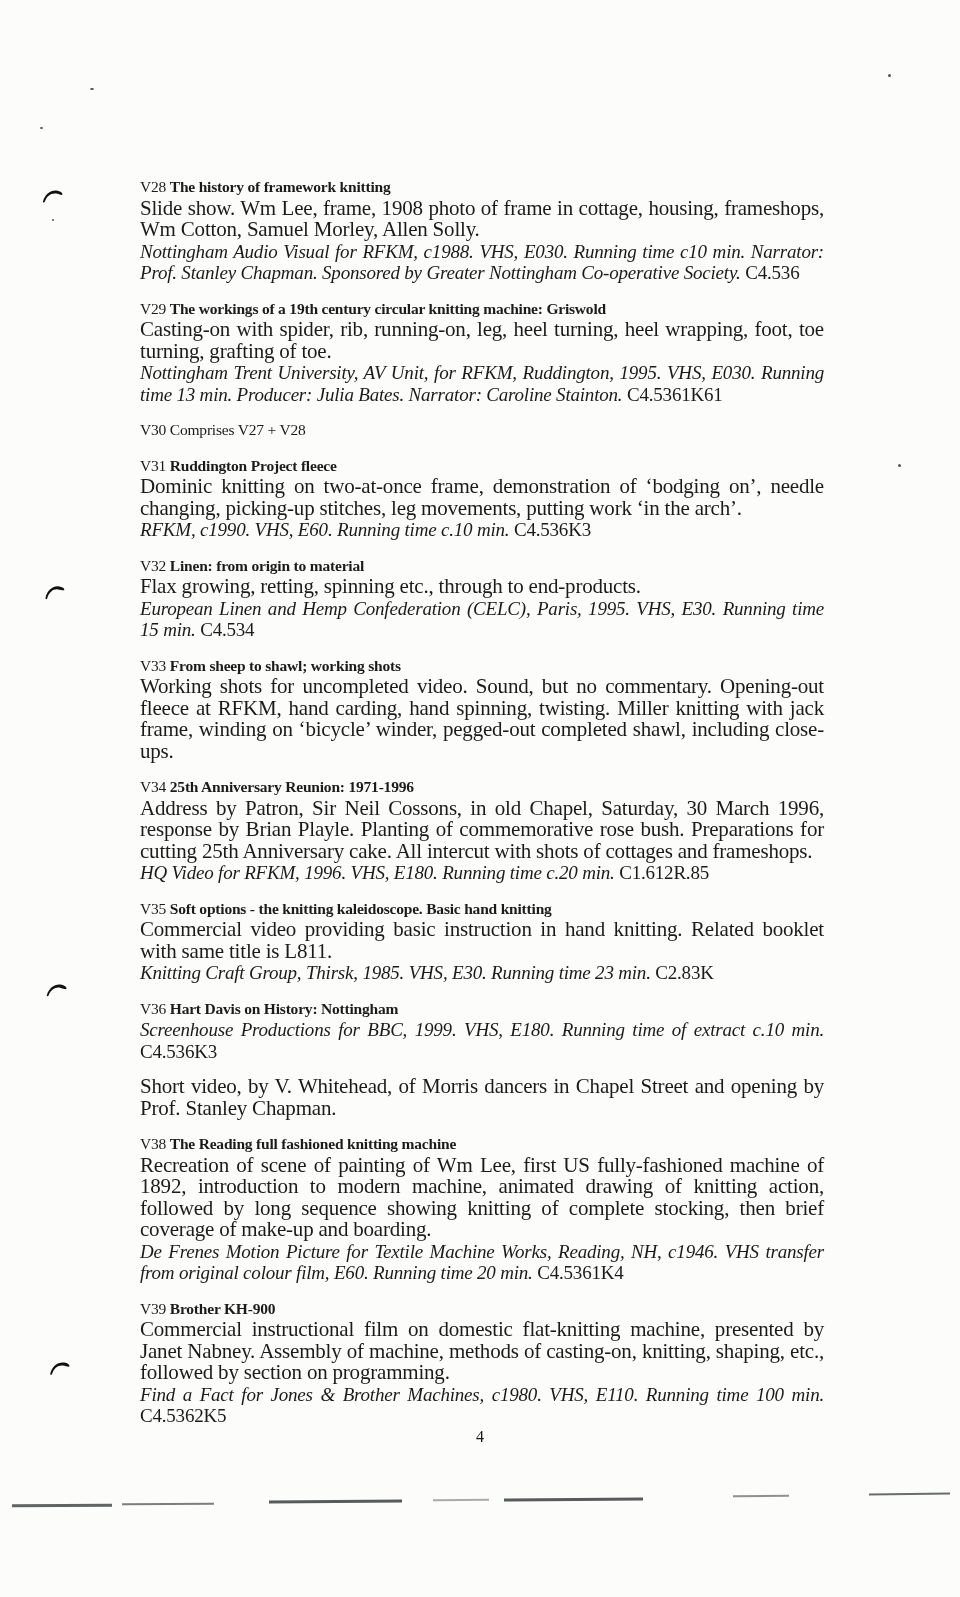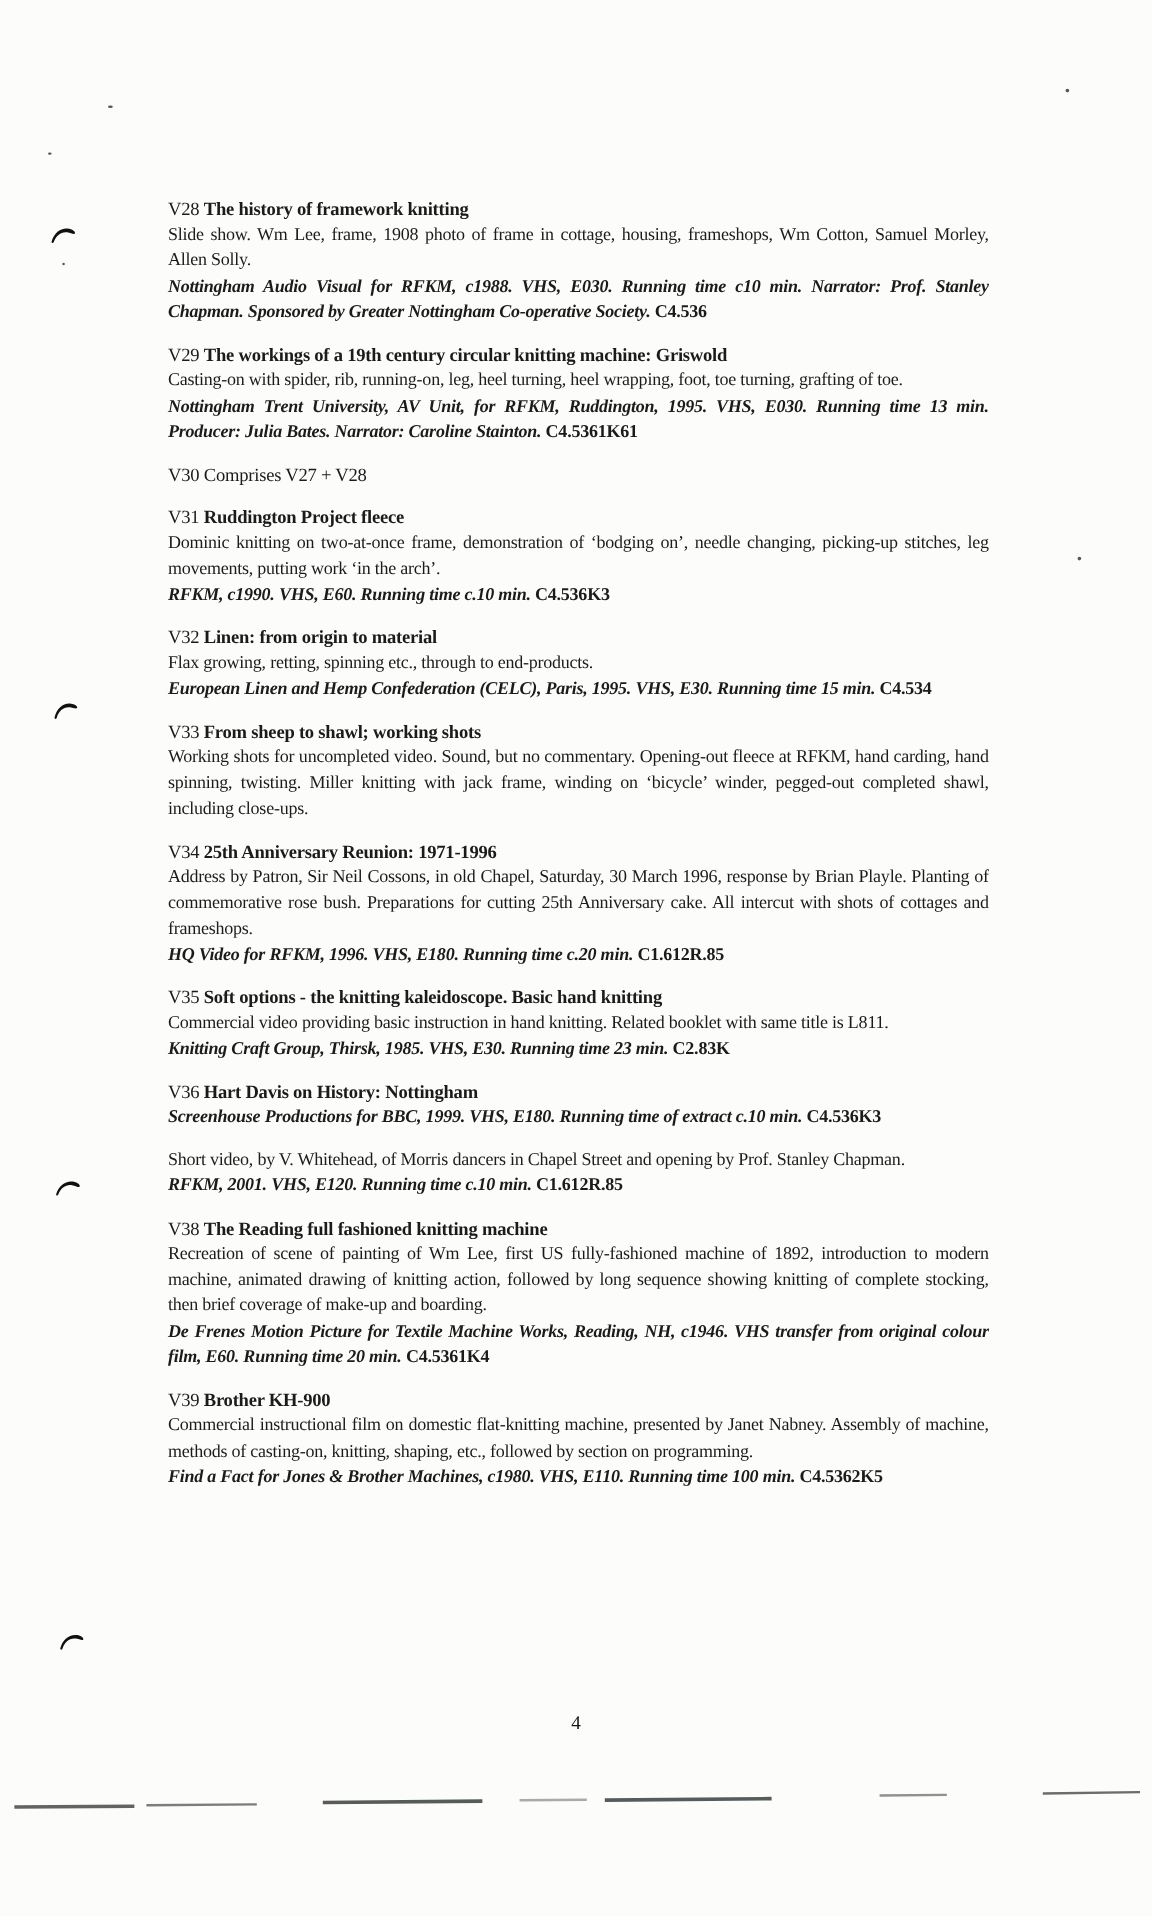--- a/index.html
+++ b/index.html
@@ -1,23 +1,23 @@
 <!DOCTYPE html>
 <html><head>
 <meta charset="utf-8">
 <style>
   html,body{margin:0;padding:0;background:#e8e8e6;}
   .page{position:relative;width:960px;height:1597px;background:#fcfcfa;overflow:hidden;
         font-family:"Liberation Serif", serif;color:#1b1b1b;}
-  .content{position:absolute;left:140px;top:164px;width:684px;}
+  .content{position:absolute;left:140px;top:176px;width:684px;}
   .entry{margin-bottom:14px;}
   .heading{font-size:15.5px;line-height:21.5px;letter-spacing:-0.2px;}
   .heading .etitle{font-weight:bold;}
-  .desc{font-size:15px;line-height:21.5px;letter-spacing:-0.2px;text-align:justify;}
-  .citline{font-size:15px;line-height:21.5px;letter-spacing:-0.2px;text-align:justify;font-weight:bold;}
+  .desc{font-size:21px;line-height:21.5px;letter-spacing:-0.2px;text-align:justify;}
+  .citline{font-size:19px;line-height:21.5px;letter-spacing:-0.2px;text-align:justify;}
   .cit{font-style:italic;}
   .cls{font-style:normal;}
   .pagenum{position:absolute;left:468px;top:1428px;width:24px;text-align:center;
            font-size:16px;color:#161616;}
   .tick{position:absolute;width:22px;height:15px;}
   .seg{position:absolute;background:#44494a;}
   .speck{position:absolute;background:#555;border-radius:50%;}
 </style>
 </head>
 <body>
@@ -71,21 +71,20 @@
       <div class="citline"><span class="cit">Knitting Craft Group, Thirsk, 1985. VHS, E30. Running time 23 min.</span> <span class="cls">C2.83K</span></div>
     </div>
 
     <div class="entry">
       <div class="heading"><span>V36</span> <span class="etitle">Hart Davis on History: Nottingham</span></div>
       <div class="citline"><span class="cit">Screenhouse Productions for BBC, 1999. VHS, E180. Running time of extract c.10 min.</span> <span class="cls">C4.536K3</span></div>
     </div>
 
     <div class="entry">
       <div class="desc">Short video, by V. Whitehead, of Morris dancers in Chapel Street and opening by Prof. Stanley Chapman.</div>
-      <div class="citline"><span class="cit">RFKM, 2001. VHS, E120. Running time c.10 min.</span> <span class="cls">C1.612R.85</span></div>
     </div>
 
     <div class="entry">
       <div class="heading"><span>V38</span> <span class="etitle">The Reading full fashioned knitting machine</span></div>
       <div class="desc">Recreation of scene of painting of Wm Lee, first US fully-fashioned machine of 1892, introduction to modern machine, animated drawing of knitting action, followed by long sequence showing knitting of complete stocking, then brief coverage of make-up and boarding.</div>
       <div class="citline"><span class="cit">De Frenes Motion Picture for Textile Machine Works, Reading, NH, c1946. VHS transfer from original colour film, E60. Running time 20 min.</span> <span class="cls">C4.5361K4</span></div>
     </div>
 
     <div class="entry">
       <div class="heading"><span>V39</span> <span class="etitle">Brother KH-900</span></div>

